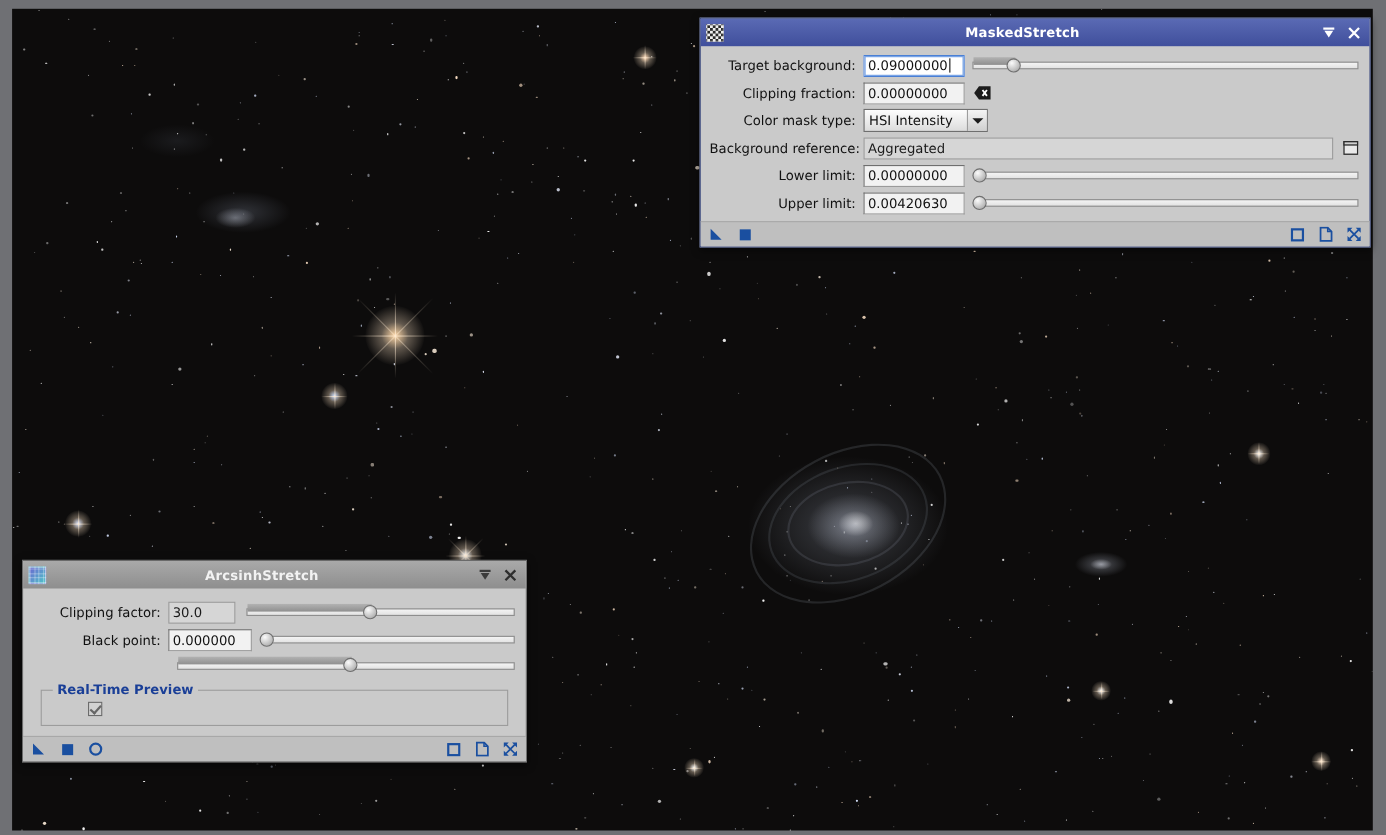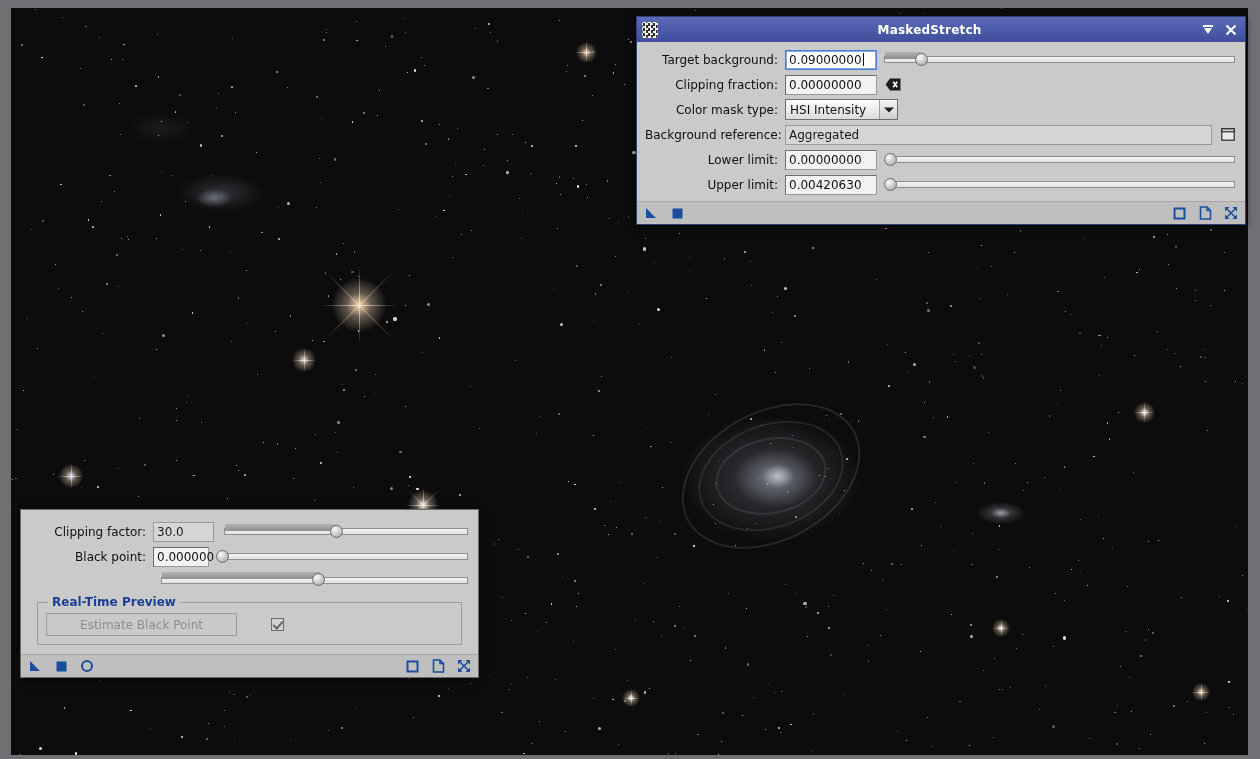--- a/index.html
+++ b/index.html
@@ -1241,38 +1241,55 @@
           <path d="M1 1 L5.5 1 L1 5.5 Z M13 1 L13 5.5 L8.5 1 Z M1 13 L5.5 13 L1 8.5 Z M13 13 L8.5 13 L13 8.5 Z" fill="#1a4fa0"></path>
           <path d="M3 3 L11 11 M11 3 L3 11" stroke="#1a4fa0" stroke-width="1.6"></path>
         </svg>
       </div>
     </div>
   </div>
 </div>
 
 <div class="window inactive" id="wnd-arcsinh" style="left:20px; top:509px; width:459px;">
 
+  <div class="titlebar">
+    <div class="win-icon grid"></div>
+    <div class="title-text">ArcsinhStretch</div>
+    <div class="tb-btns">
+      <div class="tb-btn">
+        <svg width="14" height="14" viewBox="0 0 14 14">
+          <rect x="2" y="2" width="10" height="2" fill="#3b3b3b"></rect>
+          <path d="M3 5 L11 5 L7 11 Z" fill="#3b3b3b"></path>
+        </svg>
+      </div>
+      <div class="tb-btn">
+        <svg width="14" height="14" viewBox="0 0 14 14">
+          <path d="M2.5 2.5 L11.5 11.5 M11.5 2.5 L2.5 11.5" stroke="#2e2e2e" stroke-width="2.1" fill="none"></path>
+        </svg>
+      </div>
+    </div>
+  </div>
 
   <div class="winbody" style="padding:10px 10px 0 10px;">
 
     <div class="row">
       <div class="lbl" style="width:122px">Clipping factor:</div>
       <div class="field readonly" style="width:61px">
         <span>30.0</span>
       </div>
       <div class="slider" style="margin-left:10px; margin-right:0;">
         <div class="track"></div>
         <div class="fill" style="width:113px"></div>
         <div class="knob" style="left:106px"></div>
       </div>
     </div>
 
     <div class="row">
       <div class="lbl" style="width:122px">Black point:</div>
-      <div class="field" style="width:56px">
+      <div class="field" style="width:76px">
         <span>0.000000</span>
       </div>
       <div class="slider" style="margin-left:7px; margin-right:0;">
         <div class="track" style="left:6px"></div>
         <div class="knob" style="left:0px"></div>
       </div>
     </div>
 
     <div class="row" style="height:20px;">
       <div style="width:130px"></div>
@@ -1280,23 +1297,20 @@
         <div class="track"></div>
         <div class="fill" style="width:158px"></div>
         <div class="knob" style="left:151px"></div>
       </div>
     </div>
 
 
     <div class="group" style="margin-top:12px;">
       <div class="gtitle">Real-Time Preview</div>
       <div style="display:flex; align-items:center;">
-        <div class="btn" style="width:191px;">
-          <span>Estimate Black Point</span>
-        </div>
         <div class="cbrow" style="margin-left:34px;">
           <div class="cb dim checked"></div>
         </div>
       </div>
     </div>
   </div>
 
   <div class="bottombar" style="margin-top:9px;">
     <div class="left">
       <div class="bb-icon">

